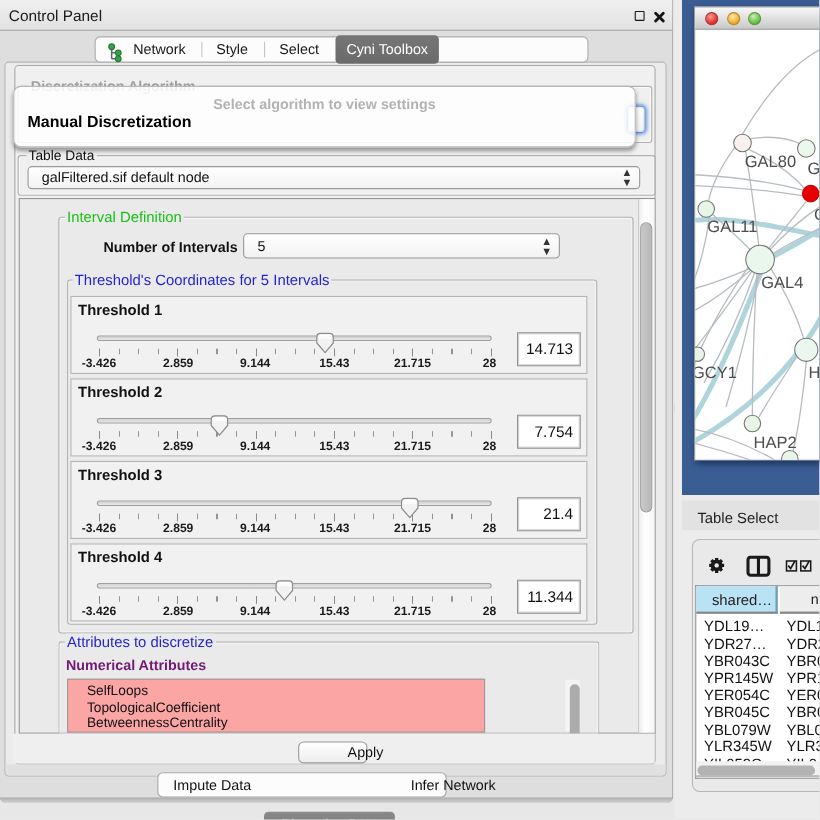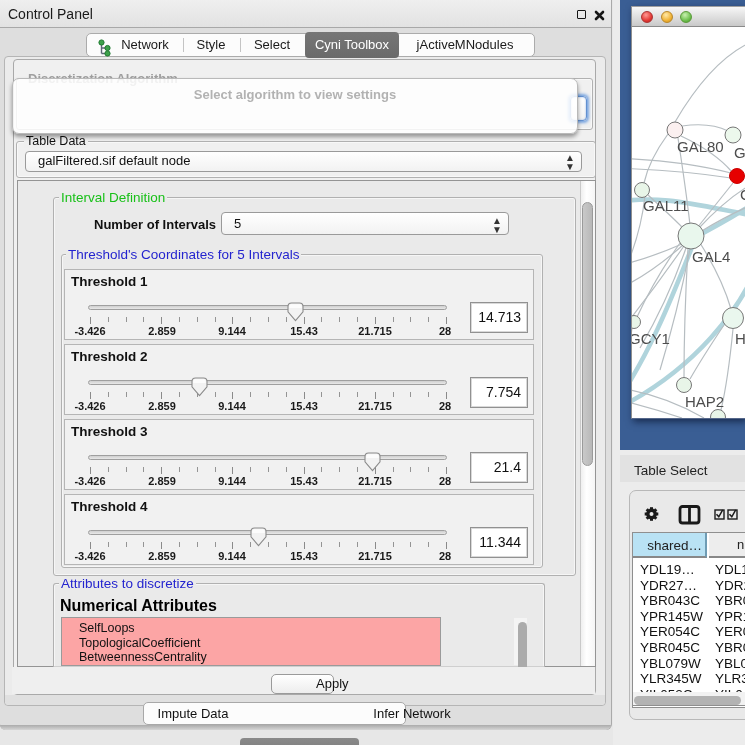--- a/index.html
+++ b/index.html
@@ -167,50 +167,50 @@
       <svg class="thumb" style="left:184.5px;" width="17" height="20" viewBox="0 0 17 20">
         <path d="M1,4.5 Q1,1 4.5,1 L12.5,1 Q16,1 16,4.5 L16,9.8 L8.5,18.6 L1,9.8 Z" fill="#f2f2f2" stroke="#8a8a8a" stroke-width="1.1"></path>
         <path d="M2.2,4.5 Q2.2,2.2 4.5,2.2 L12.5,2.2 Q14.8,2.2 14.8,4.5 L14.8,6 L2.2,6 Z" fill="#fcfcfc" stroke="none"></path>
       </svg>
       <div class="vbox">11.344</div>
     </div>
   </div>
 
 <div class="group" style="left:53px;top:583px;width:490px;height:83px;border-bottom:none;border-radius:3px 3px 0 0;"></div>
 <div class="gtitle" style="left:59px;top:576px;color:#2424cf;background:#eaeaea;">Attributes to discretize</div>
-<div style="position:absolute;left:60px;top:597px;font-size:16px;font-weight:bold;color:#000000;">Numerical Attributes</div>
+<div style="position:absolute;left:60px;top:597px;font-size:13px;font-weight:bold;color:#701a75;">Numerical Attributes</div>
 <div class="abs" id="attlist">
     <div>SelfLoops</div>
     <div>TopologicalCoefficient</div>
     <div>BetweennessCentrality</div>
   </div>
 <div class="abs" id="listsb"></div>
 <div class="abs" id="listthumb"></div>
 <div class="abs" style="left:12px;top:667px;width:583px;height:27px;background:#efefef;"></div>
 
 <div class="abs" id="overlay">
  <div class="hint">Select algorithm to view settings</div>
+ <div class="it1">Manual Discretization</div>
 </div>
 
 <div class="abs" id="applybtn">Apply</div>
 
 <div class="abs" id="tabbar">
  <svg class="tab" style="left:11px;top:3px;" width="15" height="17" viewBox="0 0 15 17">
   <path d="M3.5,3 L3.5,14 M3.5,8.5 L8.5,8.5 M3.5,14 L8.5,14" stroke="#5c6676" stroke-width="1.4" fill="none"></path>
   <circle cx="3.5" cy="3" r="2.6" fill="#3da14b" stroke="#1f7a30" stroke-width="1"></circle>
   <circle cx="9.5" cy="8.5" r="2.6" fill="#3da14b" stroke="#1f7a30" stroke-width="1"></circle>
   <circle cx="9.5" cy="14" r="2.6" fill="#3da14b" stroke="#1f7a30" stroke-width="1"></circle>
  </svg>
  <div class="tab" style="left:26px;width:64px;">Network</div>
  <div class="tabsep" style="left:96px;"></div>
  <div class="tab" style="left:98px;width:52px;">Style</div>
  <div class="tabsep" style="left:153px;"></div>
  <div class="tab" style="left:156px;width:58px;">Select</div>
  <div id="seltab">Cyni Toolbox</div>
- <div class="tab" style="left:314px;width:128px;">jActiveMNodules</div>
 </div>
 
 <div class="abs" style="left:0px;top:725px;width:611px;height:5px;background:linear-gradient(#ababab,#d5d5d5);border-radius:0 0 5px 5px;"></div>
 <div class="abs" id="btabs">
  <div class="btab" style="left:2px;width:94px;">Impute Data</div>
  <div id="btabsel">Discretize Data</div>
  <div class="btab" style="left:216px;width:104px;">Infer Network</div>
 </div>
 
 <svg class="abs" style="left:612px;top:366px;" width="8" height="10">

